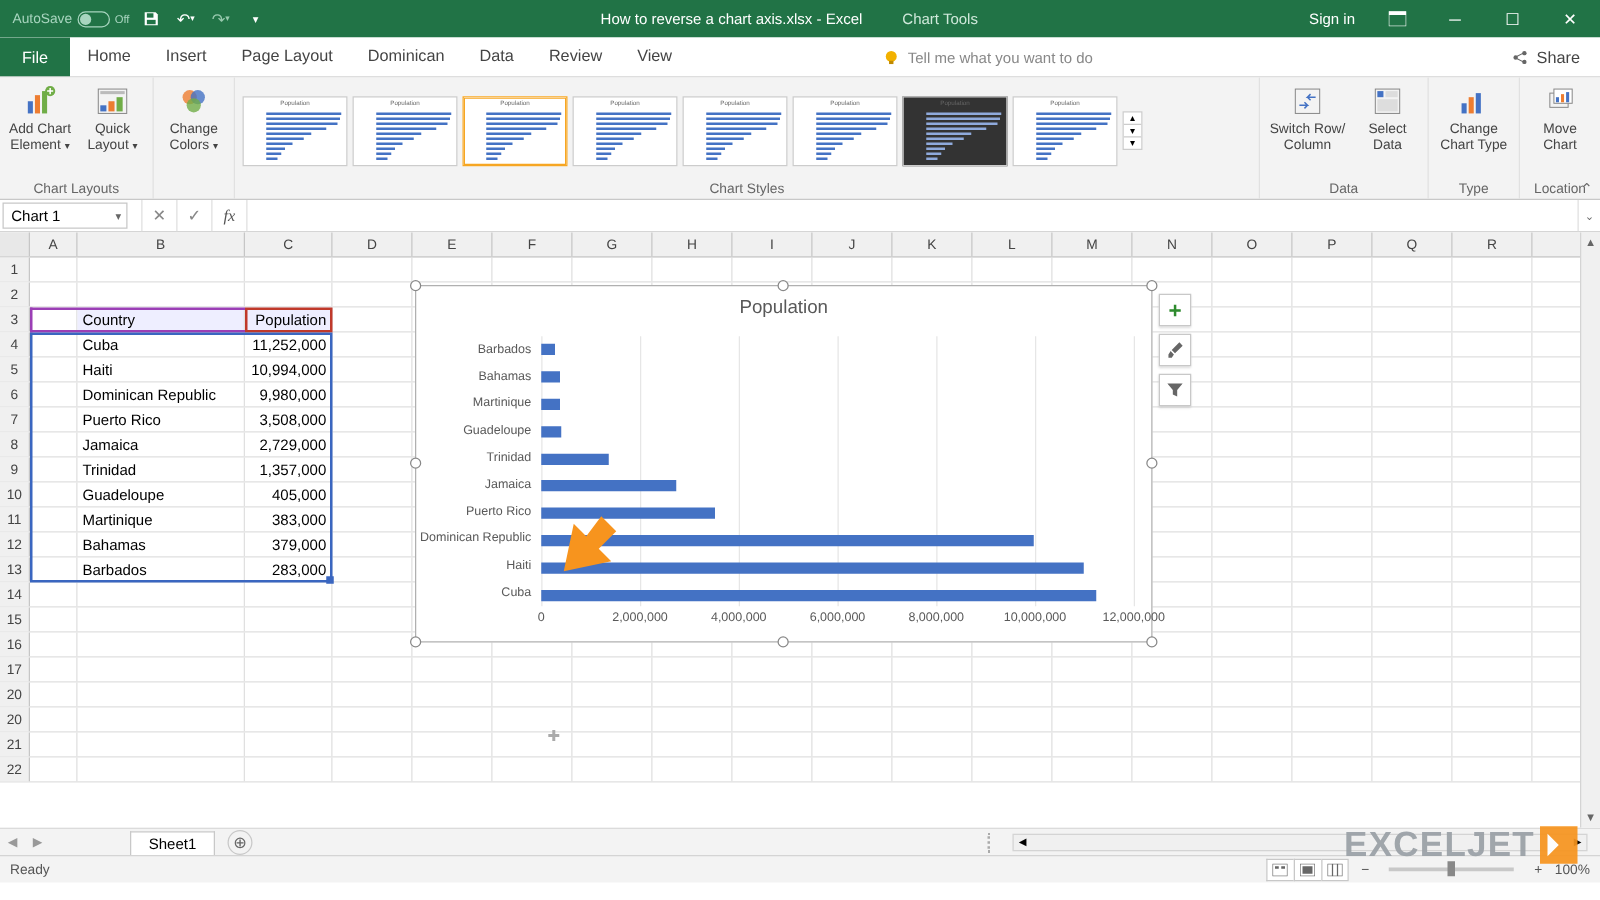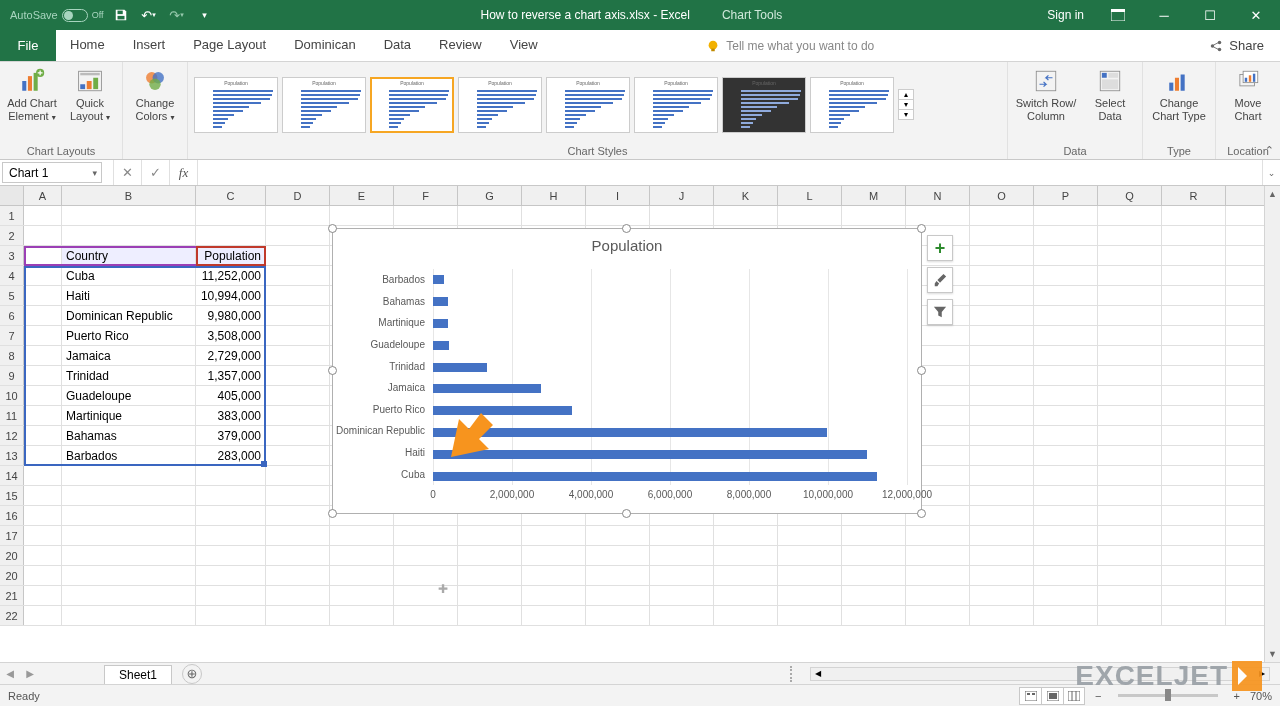--- a/index.html
+++ b/index.html
@@ -1014,21 +1014,21 @@
           <svg width="12" height="10">
             <rect width="12" height="10" fill="none" stroke="#666"></rect>
             <line x1="4" y1="0" x2="4" y2="10" stroke="#666"></line>
             <line x1="8" y1="0" x2="8" y2="10" stroke="#666"></line>
           </svg>
         </div>
     </div>
     <span>−</span>
     <div class="zoom-slider"></div>
     <span>+</span>
-    <span>70%</span>
+    <span>100%</span>
   </div>
 </div>
 
 <div class="watermark">
   <span class="watermark-text">
       <span>EXCELJET</span>
       <span class="watermark-sq"></span>
     </span>
 </div>
 

